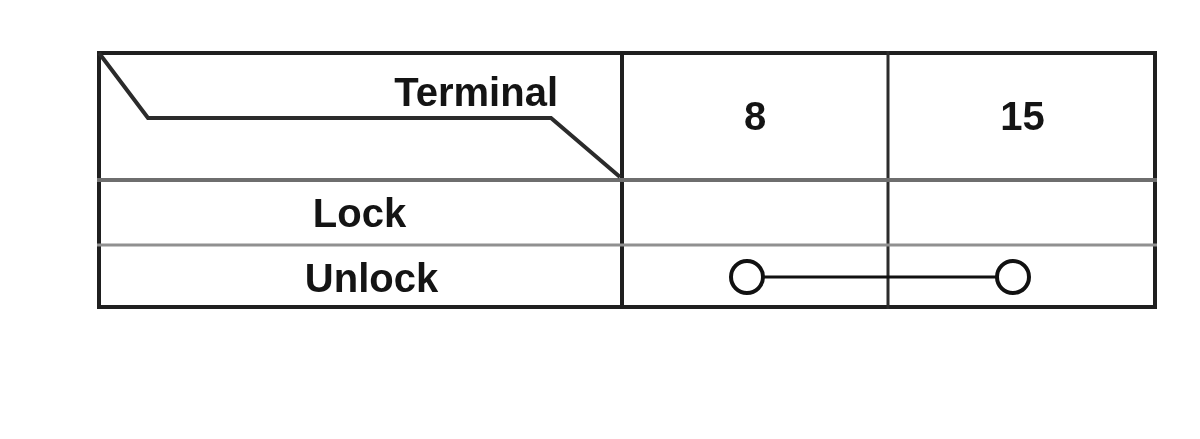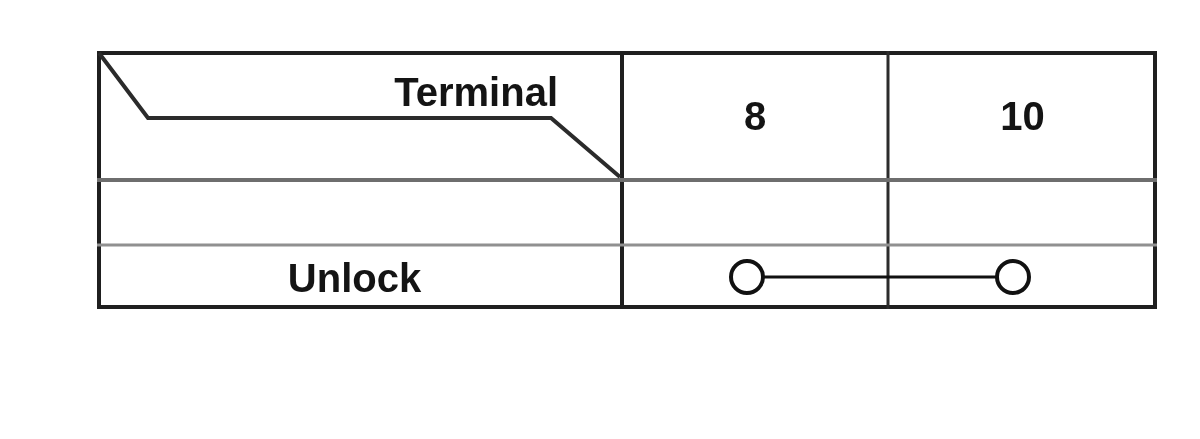--- a/index.html
+++ b/index.html
@@ -42,21 +42,21 @@
   }
   .cell-center {
     position: absolute;
     display: flex;
     align-items: center;
     justify-content: center;
   }
   .col8-header  { left: 622px; top: 51px; width: 266px; height: 129px; }
   .col10-header { left: 888px; top: 51px; width: 269px; height: 129px; }
   .lock-row-label   { left: 97px; top: 180px; width: 525px; height: 66px; }
-  .unlock-row-label { left: 92px; top: 246px; width: 525px; height: 63px; }
+  .unlock-row-label { left: 109px; top: 246px; width: 525px; height: 63px; }
 </style>
 </head>
 <body>
 
 <div class="canvas">
 
   <svg class="grid-svg" viewBox="0 0 1200 439" xmlns="http://www.w3.org/2000/svg">
 
     <rect x="99" y="53" width="1056" height="254" fill="none" stroke="#1f1f1f" stroke-width="4"></rect>
 
@@ -71,18 +71,19 @@
     <line x1="747" y1="277" x2="1013" y2="277" stroke="#111111" stroke-width="3"></line>
     <circle cx="747" cy="277" r="16" fill="#ffffff" stroke="#111111" stroke-width="4"></circle>
     <circle cx="1013" cy="277" r="16" fill="#ffffff" stroke="#111111" stroke-width="4"></circle>
   </svg>
 
   <div class="lbl terminal-label">Terminal</div>
 
 
   <div class="lbl cell-center col8-header">8</div>
 
-  <div class="lbl cell-center col10-header">10</div>
+  <div class="lbl cell-center col10-header">15</div>
 
+  <div class="lbl cell-center lock-row-label">Lock</div>
 
   <div class="lbl cell-center unlock-row-label">Unlock</div>
 
 </div>
 
 </body></html>

